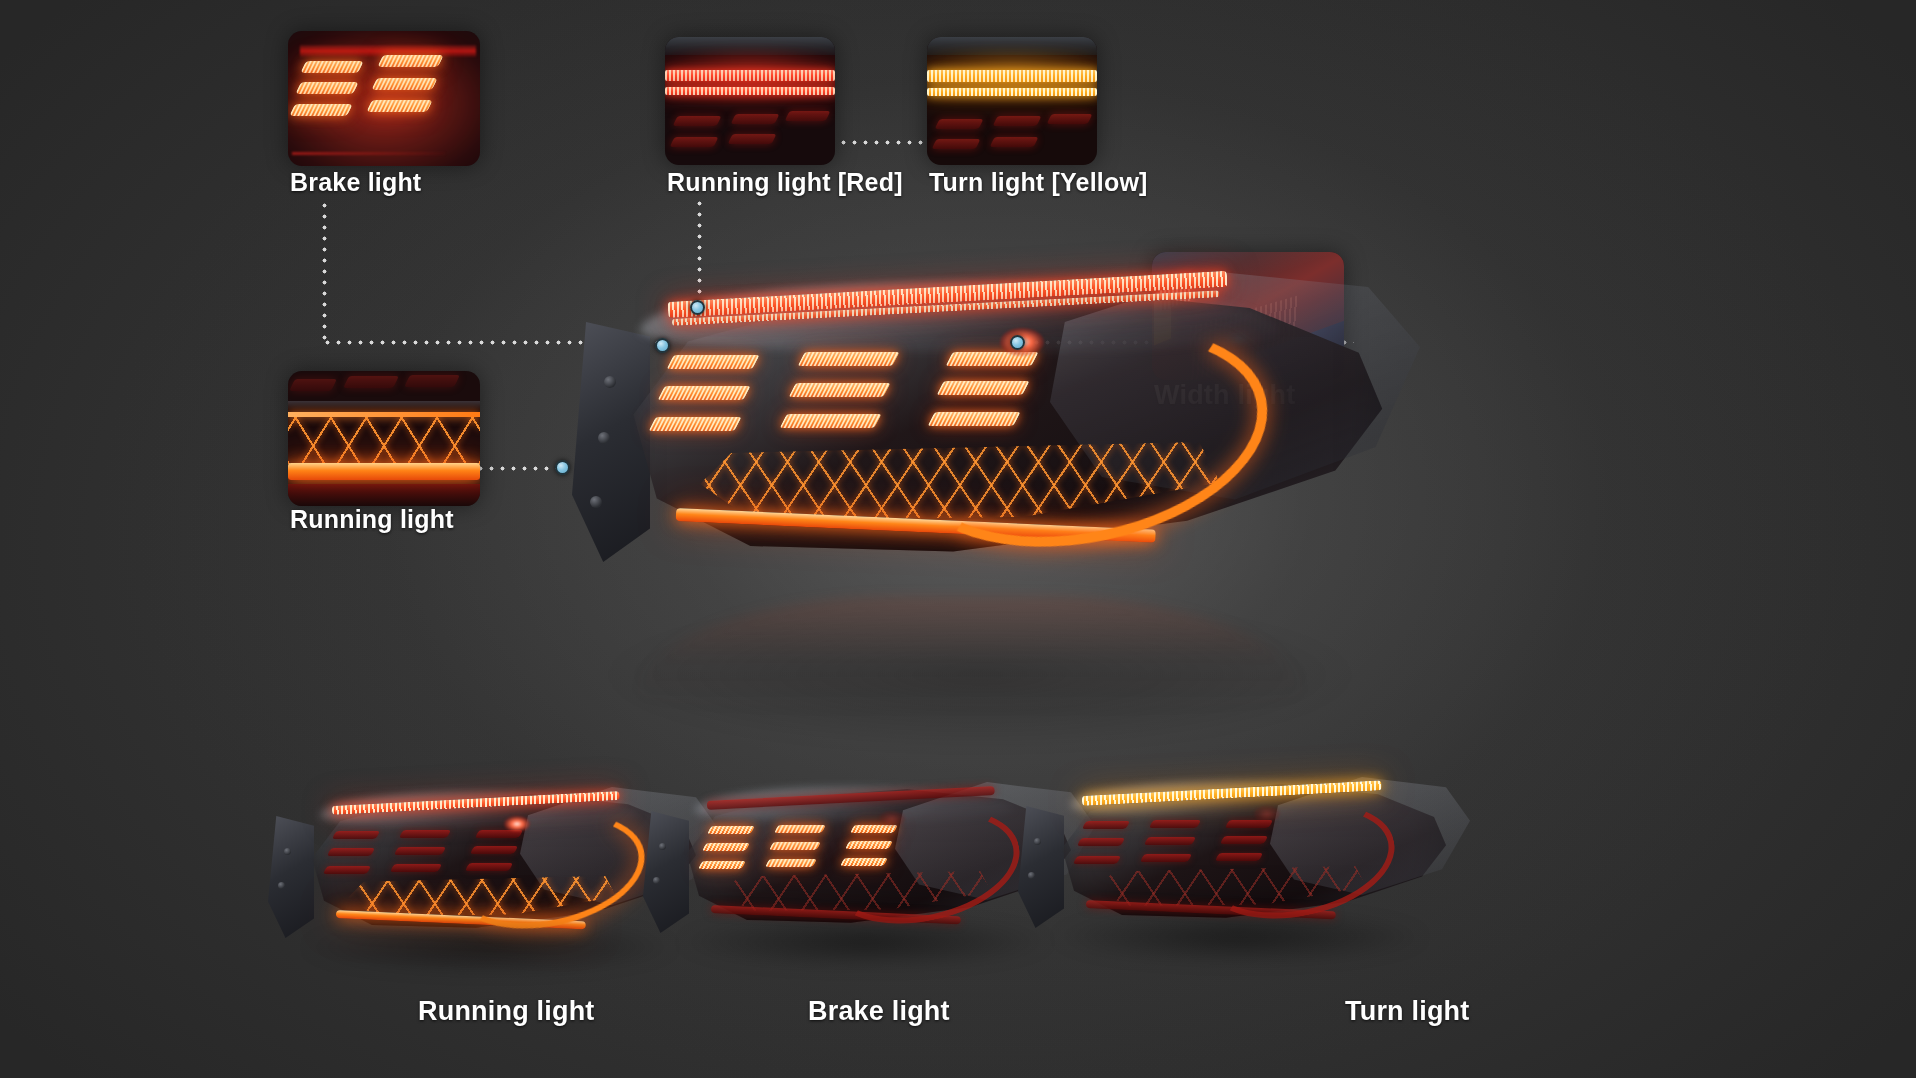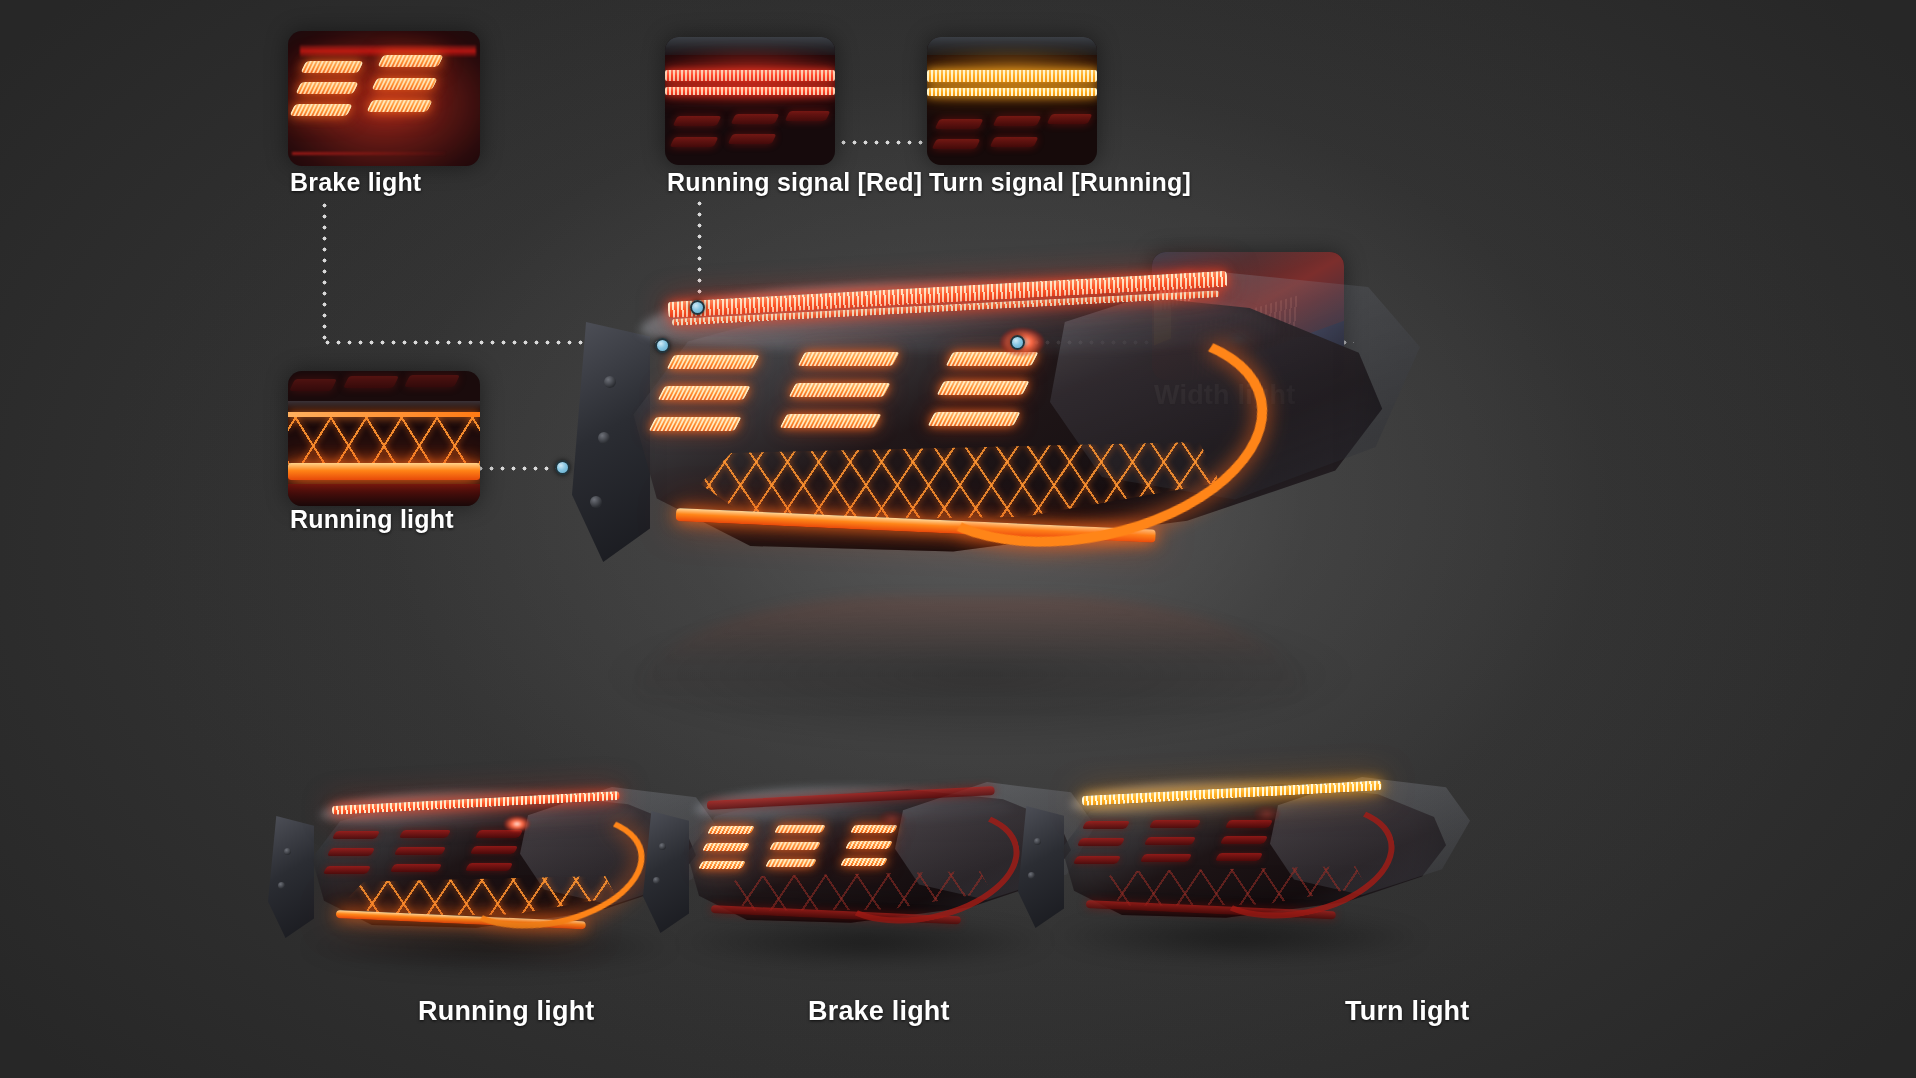--- a/index.html
+++ b/index.html
@@ -328,36 +328,36 @@
     <div class="glowred" style="left:-5%; top:8%; width:110%; height:45%;"></div>
     <div class="redline" style="left:0%; top:26%; width:100%; height:8%;"></div>
     <div class="redline" style="left:0%; top:39%; width:100%; height:6%;"></div>
 
     <div class="dimbar" style="left:6%;  top:62%; width:26%; height:8%;"></div>
     <div class="dimbar" style="left:40%; top:60%; width:26%; height:8%;"></div>
     <div class="dimbar" style="left:4%;  top:78%; width:26%; height:8%;"></div>
     <div class="dimbar" style="left:38%; top:76%; width:26%; height:8%;"></div>
     <div class="dimbar" style="left:72%; top:58%; width:24%; height:8%;"></div>
   </div>
-  <div class="caption" style="left:667px; top:168px;">Running signal [Red]</div>
+  <div class="caption" style="left:667px; top:168px;">Running light [Red]</div>
 
   <div class="panel pnl-turn" style="left:927px; top:37px; width:170px; height:128px;">
     <div class="roofstrip"></div>
     <div style="position:absolute; left:-5%; top:8%; width:110%; height:42%;
                 background:radial-gradient(ellipse at center, rgba(255,170,40,0.45), rgba(160,80,10,0.10) 70%, rgba(0,0,0,0) 100%);
                 filter:blur(6px);"></div>
     <div class="amberline" style="left:0%; top:26%; width:100%; height:9%;"></div>
     <div class="amberline" style="left:0%; top:40%; width:100%; height:6%;"></div>
     <div class="dimbar" style="left:6%;  top:64%; width:26%; height:8%;"></div>
     <div class="dimbar" style="left:40%; top:62%; width:26%; height:8%;"></div>
     <div class="dimbar" style="left:4%;  top:80%; width:26%; height:8%;"></div>
     <div class="dimbar" style="left:38%; top:78%; width:26%; height:8%;"></div>
     <div class="dimbar" style="left:72%; top:60%; width:24%; height:8%;"></div>
   </div>
-  <div class="caption" style="left:929px; top:168px;">Turn signal [Running]</div>
+  <div class="caption" style="left:929px; top:168px;">Turn light [Yellow]</div>
 
   <div class="panel pnl-runmesh" style="left:288px; top:371px; width:192px; height:135px;">
 
     <div class="dimbar" style="left:2%;  top:6%;  width:22%; height:9%; opacity:0.5;"></div>
     <div class="dimbar" style="left:30%; top:4%;  width:26%; height:9%; opacity:0.55;"></div>
     <div class="dimbar" style="left:62%; top:3%;  width:26%; height:9%; opacity:0.5;"></div>
     <div style="position:absolute; left:0; top:22%; width:100%; height:6%;
                 background:linear-gradient(180deg, rgba(120,125,135,0.35), rgba(40,30,32,0.1));"></div>
 
     <div class="mesh" style="left:0; top:33%; width:100%; height:36%;"></div>

